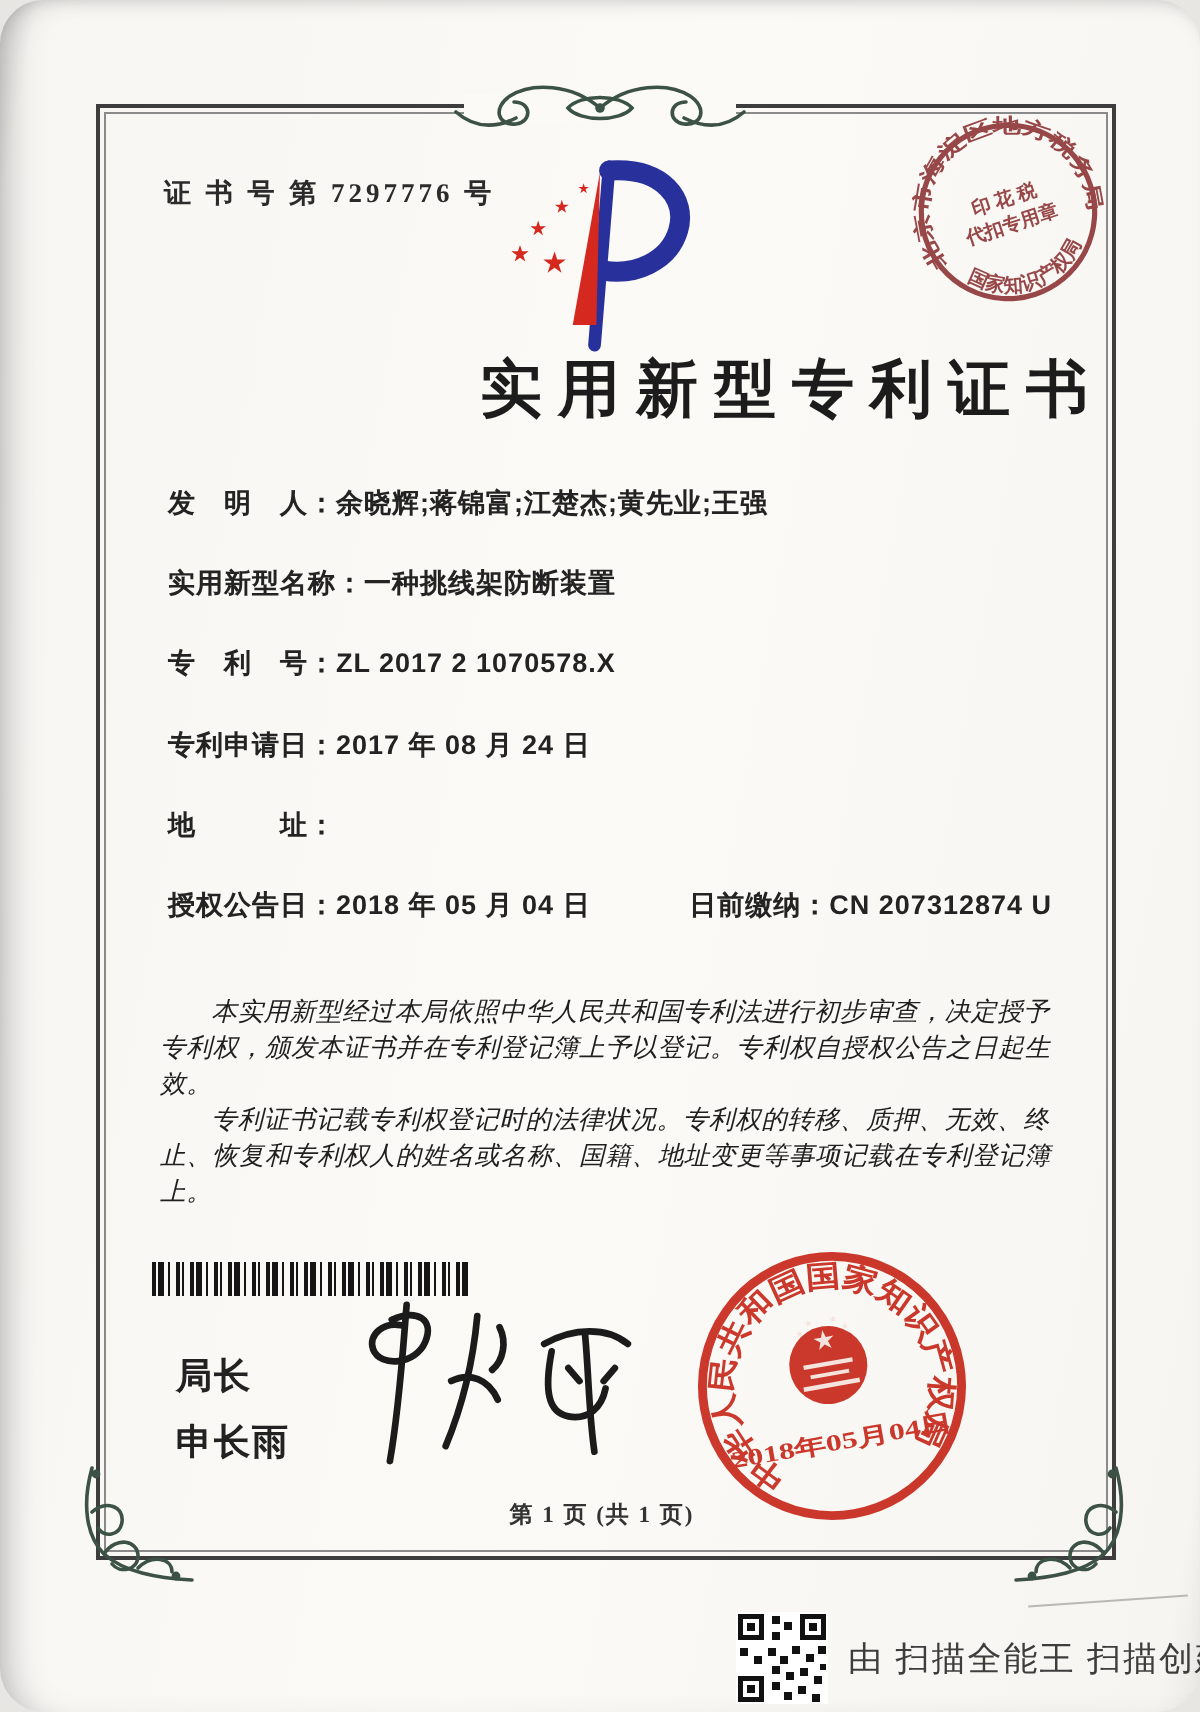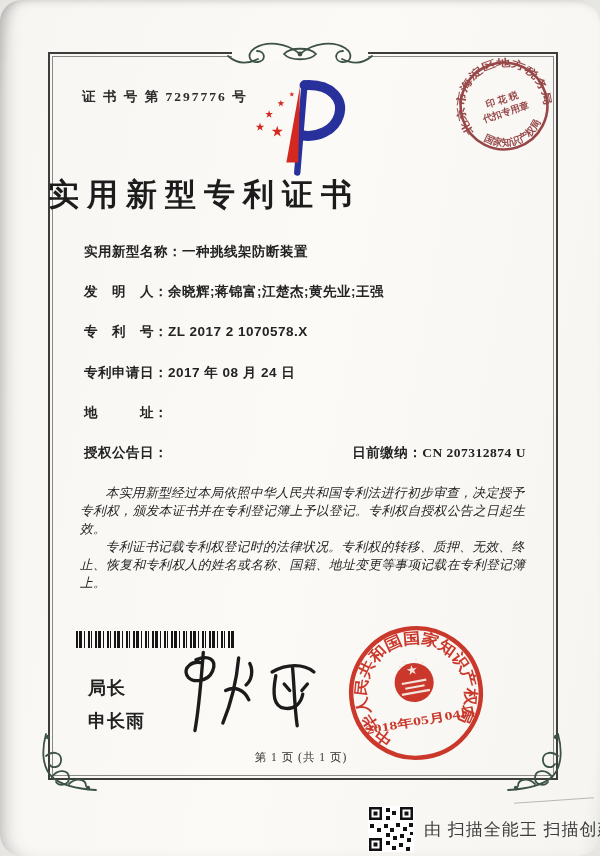--- a/index.html
+++ b/index.html
@@ -24,35 +24,35 @@
     position:absolute;inset:2px;
     border:1px solid #8a8a8a;
   }
   
   .cert-number{
     position:absolute;left:82px;top:88px;
     font-size:13.5px;font-weight:bold;color:#2b2b2b;letter-spacing:2px;
     font-family:"Liberation Serif","DejaVu Serif",serif;
   }
   .title{
-    position:absolute;left:48px;top:174px;width:504px;text-align:left;
+    position:absolute;left:48px;top:174px;width:504px;text-align:right;
     font-size:31px;font-weight:bold;color:#1c1c1c;letter-spacing:8px;
   }
   .fields{
     position:absolute;left:84px;top:243px;width:442px;
     font-family:"Liberation Sans","DejaVu Sans",sans-serif;
     font-size:13.5px;color:#232323;font-weight:bold;
   }
   .field-row{display:flex;align-items:flex-start;margin-bottom:22px;line-height:1.35;}
   .field-label{white-space:nowrap;letter-spacing:.5px;}
   .field-value{letter-spacing:.5px;}
-  .grant-row{display:flex;justify-content:space-between;margin-bottom:0;font-family:Liberation Serif, serif;}
+  .grant-row{display:flex;justify-content:space-between;margin-bottom:0;}
   .grant-pair{display:flex;white-space:nowrap;}
   .paragraphs{
-    position:absolute;left:80px;top:485px;width:452px;
+    position:absolute;left:80px;top:498px;width:452px;
     font-size:12.8px;line-height:1.4;color:#1f1f1f;
     font-style:italic;letter-spacing:.3px;
   }
   .paragraphs p{margin:0;text-indent:2em;}
   
   .barcode{
     position:absolute;left:76px;top:631px;width:158px;height:17px;
     background:repeating-linear-gradient(90deg,
       #151515 0 2px,transparent 2px 3px,
       #151515 3px 6px,transparent 6px 8px,
@@ -63,21 +63,21 @@
   
   .signer{
     position:absolute;left:88px;top:676px;
     font-family:"Liberation Sans","DejaVu Sans",sans-serif;
     font-size:18px;font-weight:bold;color:#222;
   }
   .signer div{margin-bottom:9px;letter-spacing:1px;}
   .signature-svg{position:absolute;left:168px;top:646px;}
   .page-number{
     position:absolute;left:48px;top:750px;width:506px;text-align:center;
-    font-size:11.5px;color:#333;font-weight:normal;letter-spacing:1px;
+    font-size:11.5px;color:#333;font-weight:bold;letter-spacing:1px;
   }
   
   .tax-stamp{position:absolute;left:452px;top:54px;transform:rotate(-18deg);opacity:.88;mix-blend-mode:multiply;}
   .red-seal{position:absolute;left:345px;top:622px;transform:rotate(-10deg);opacity:.93;mix-blend-mode:multiply;}
   
   .ornament-top{position:absolute;left:224px;top:39px;color:#3c5244;}
   .ornament-bl{position:absolute;left:36px;top:732px;color:#3c5244;}
   .ornament-br{position:absolute;left:506px;top:732px;color:#3c5244;transform:scaleX(-1);}
   .logo{position:absolute;left:250px;top:78px;}
   
@@ -166,41 +166,42 @@
       <textPath href="#taxBottom" startOffset="1" textLength="78" lengthAdjust="spacingAndGlyphs">国家知识产权局</textPath>
     </text>
     <text x="60" y="56" text-anchor="middle" font-size="11" fill="#8d3032" font-weight="bold">印 花 税</text>
     <text x="60" y="71" text-anchor="middle" font-size="11" fill="#8d3032" font-weight="bold">代扣专用章</text>
   </svg>
 
   <div class="title">实用新型专利证书</div>
 
   <div class="fields">
     <div class="field-row">
+      <span class="field-label">发　明　人：</span>
+      <span class="field-value">余晓辉;蒋锦富;江楚杰;黄先业;王强</span>
+    </div>
+    <div class="field-row">
       <span class="field-label">实用新型名称：</span>
       <span class="field-value">一种挑线架防断装置</span>
-    </div>
-    <div class="field-row">
-      <span class="field-label">发　明　人：</span>
-      <span class="field-value">余晓辉;蒋锦富;江楚杰;黄先业;王强</span>
     </div>
     <div class="field-row">
       <span class="field-label">专　利　号：</span>
       <span class="field-value">ZL 2017 2 1070578.X</span>
     </div>
     <div class="field-row">
       <span class="field-label">专利申请日：</span>
       <span class="field-value">2017 年 08 月 24 日</span>
     </div>
     <div class="field-row">
       <span class="field-label">地　　　址：</span>
     </div>
     <div class="field-row grant-row">
       <span class="grant-pair">
         <span class="field-label">授权公告日：</span>
+        <span class="field-value">2018 年 05 月 04 日</span>
       </span>
       <span class="grant-pair">
         <span class="field-label">日前缴纳：</span>
         <span class="field-value">CN 207312874 U</span>
       </span>
     </div>
   </div>
 
   <div class="paragraphs">
     <p>本实用新型经过本局依照中华人民共和国专利法进行初步审查，决定授予专利权，颁发本证书并在专利登记簿上予以登记。专利权自授权公告之日起生效。</p>

